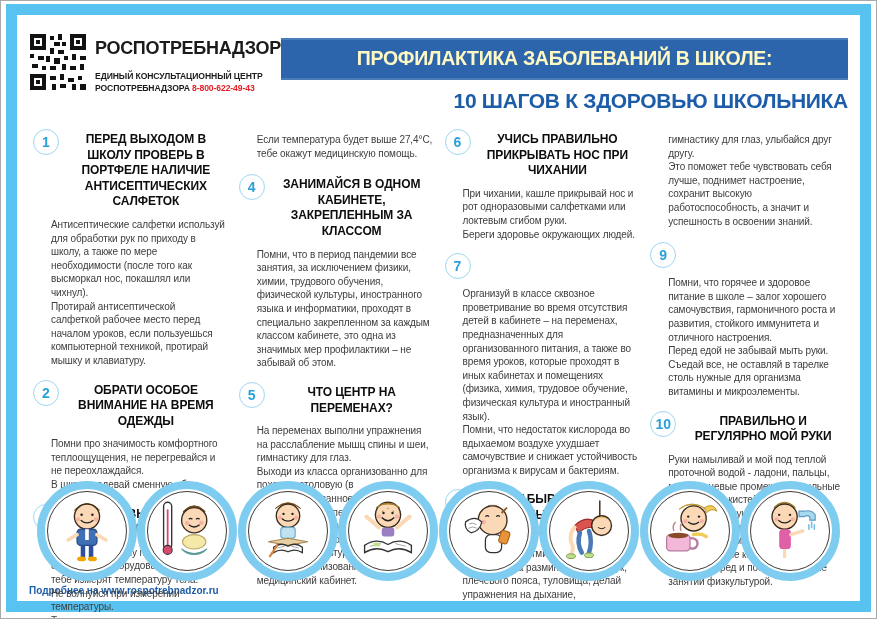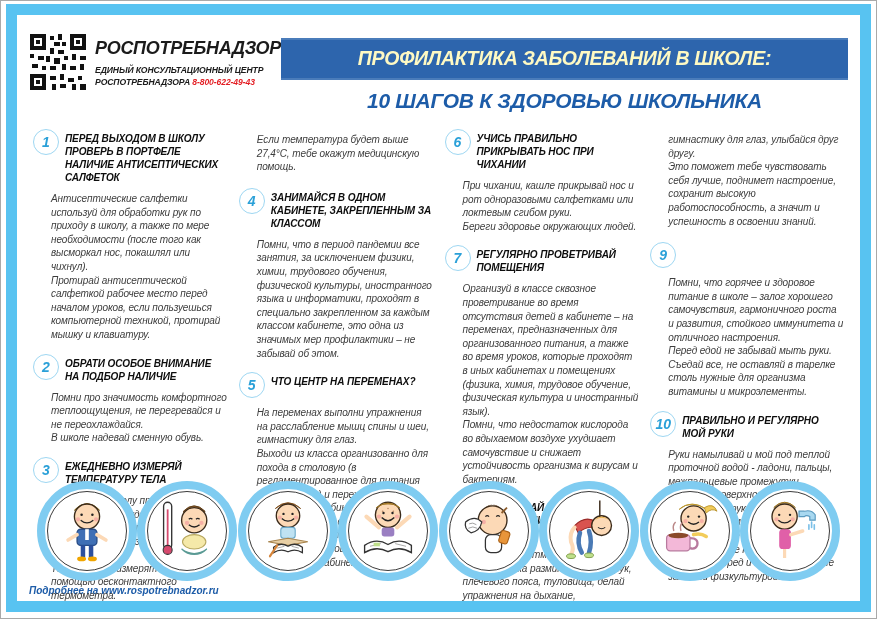--- a/index.html
+++ b/index.html
@@ -1,42 +1,42 @@
 <!DOCTYPE html>
 <html><head>
 <meta charset="utf-8">
 <style>
   html,body{margin:0;padding:0;background:#fff;}
   .page{position:relative;width:875px;height:617px;background:#fff;border:1px solid #a9a9a9;
-        font-family:"Liberation Sans","DejaVu Sans",sans-serif;overflow:hidden;font-style:italic;}
+        font-family:"Liberation Sans","DejaVu Sans",sans-serif;overflow:hidden;}
   .frame{position:absolute;left:5px;top:3px;right:5px;bottom:6px;border:11px solid #58c3f1;background:#fff;}
   .content{position:relative;width:100%;height:100%;display:flex;flex-direction:column;box-sizing:border-box;padding:12px 12px 6px 12px;}
 
   
   .header-row{display:flex;align-items:flex-start;}
   .logo-block{display:flex;align-items:flex-start;width:252px;flex:none;padding-top:6px;}
   .qr{width:58px;height:58px;flex:none;margin-right:8px;}
   .logo-text{padding-top:2px;}
   .logo-title{font-size:18px;font-weight:bold;color:#1b1b1b;letter-spacing:-0.3px;margin-top:3px;}
-  .logo-sub{font-size:8.6px;font-weight:bold;color:#1b1b1b;margin-top:5px;line-height:1.45;letter-spacing:-0.1px;}
+  .logo-sub{font-size:8.6px;font-weight:bold;color:#1b1b1b;margin-top:11px;line-height:1.45;letter-spacing:-0.1px;}
   .phone{color:#e31e24;}
   .header-titles{flex:1;margin-top:11px;}
   .banner{background:#2d65ad;color:#fef9c3;text-align:center;font-weight:bold;font-size:19.5px;
           letter-spacing:-0.3px;padding:7px 4px 8px 4px;border-top:2px solid #4a7cba;border-bottom:2px solid #4a7cba;}
-  .subtitle{color:#1d5ca8;text-align:center;font-weight:bold;font-size:21px;letter-spacing:-0.3px;margin-top:9px;}
+  .subtitle{color:#1d5ca8;text-align:right;font-weight:bold;font-size:21px;letter-spacing:-0.3px;margin-top:9px;}
 
   
   .columns{display:flex;gap:12px;margin-top:16px;padding:0 4px;min-height:350px;align-items:flex-start;}
   .col{flex:1;min-width:0;}
   .step{position:relative;padding-left:0;margin-bottom:12px;}
   .step-head{display:flex;align-items:flex-start;margin-bottom:8px;}
   .num{flex:none;width:24px;height:24px;border:1.6px solid #9ed7f2;border-radius:50%;
        color:#2aa0d8;font-size:14px;font-weight:bold;display:flex;align-items:center;justify-content:center;
        margin-right:6px;margin-top:0;}
-  .step-title{flex:1;text-align:left;font-weight:bold;font-size:10px;line-height:1.3;color:#0d0d0d;
+  .step-title{flex:1;text-align:center;font-weight:bold;font-size:12px;line-height:1.3;color:#0d0d0d;
               letter-spacing:-0.1px;padding-top:3px;}
   .step-body,.cont-body{font-size:10px;line-height:1.36;color:#3d3d3d;white-space:pre-line;
               padding-left:18px;letter-spacing:-0.1px;}
   .cont-body{margin:4px 0 14px 0;}
 
   
   .illustrations{display:flex;justify-content:space-between;align-items:center;padding:2px 8px 0 8px;margin-top:auto;}
   .kid-circle{width:84px;height:84px;border:8px solid #7fccf1;border-radius:50%;background:#fff;
               position:relative;display:flex;align-items:center;justify-content:center;flex:none;}
   .kid-circle .inner{position:absolute;inset:2px;border:1.4px solid #3b3b3b;border-radius:50%;}
@@ -119,21 +119,21 @@
           <div class="step-head">
             <span class="num">1</span>
             <span class="step-title">ПЕРЕД ВЫХОДОМ В ШКОЛУ ПРОВЕРЬ В ПОРТФЕЛЕ НАЛИЧИЕ АНТИСЕПТИЧЕСКИХ САЛФЕТОК</span>
           </div>
           <div class="step-body">Антисептические салфетки используй для обработки рук по приходу в школу, а также по мере необходимости (после того как высморкал нос, покашлял или чихнул).
 Протирай антисептической салфеткой рабочее место перед началом уроков, если пользуешься компьютерной техникой, протирай мышку и клавиатуру.</div>
         </div>
         <div class="step">
           <div class="step-head">
             <span class="num">2</span>
-            <span class="step-title">ОБРАТИ ОСОБОЕ ВНИМАНИЕ НА ПОДБОР НАЛИЧИЕ</span>
+            <span class="step-title">ОБРАТИ ОСОБОЕ ВНИМАНИЕ НА ВРЕМЯ ОДЕЖДЫ</span>
           </div>
           <div class="step-body">Помни про значимость комфортного теплоощущения, не перегревайся и не переохлаждайся.
 В школе надевай сменную обувь.</div>
         </div>
         <div class="step">
           <div class="step-head">
             <span class="num">3</span>
             <span class="step-title">ЕЖЕДНЕВНО ИЗМЕРЯЙ ТЕМПЕРАТУРУ ТЕЛА</span>
           </div>
           <div class="step-body">При входе в школу проходи через специально оборудованный фильтр, тебе измерят температуру тела.
@@ -166,21 +166,20 @@
           <div class="step-head">
             <span class="num">6</span>
             <span class="step-title">УЧИСЬ ПРАВИЛЬНО ПРИКРЫВАТЬ НОС ПРИ ЧИХАНИИ</span>
           </div>
           <div class="step-body">При чихании, кашле прикрывай нос и рот одноразовыми салфетками или локтевым сгибом руки.
 Береги здоровье окружающих людей.</div>
         </div>
         <div class="step">
           <div class="step-head">
             <span class="num">7</span>
-            <span class="step-title">РЕГУЛЯРНО ПРОВЕТРИВАЙ ПОМЕЩЕНИЯ</span>
           </div>
           <div class="step-body">Организуй в классе сквозное проветривание во время отсутствия детей в кабинете – на переменах, предназначенных для организованного питания, а также во время уроков, которые проходят в иных кабинетах и помещениях (физика, химия, трудовое обучение, физическая культура и иностранный язык).
 Помни, что недостаток кислорода во вдыхаемом воздухе ухудшает самочувствие и снижает устойчивость организма к вирусам и бактериям.</div>
         </div>
         <div class="step">
           <div class="step-head">
             <span class="num">8</span>
             <span class="step-title">НЕ ЗАБЫВАЙ ДЕЛАТЬ ФИЗКУЛЬТМИНУТКИ  ВО ВРЕМЯ УРОКА</span>
           </div>
           <div class="step-body">Делай физкультминутки - на 25-30 минуте урока разминай мышцы рук, плечевого пояса, туловища, делай упражнения на дыхание,</div>

